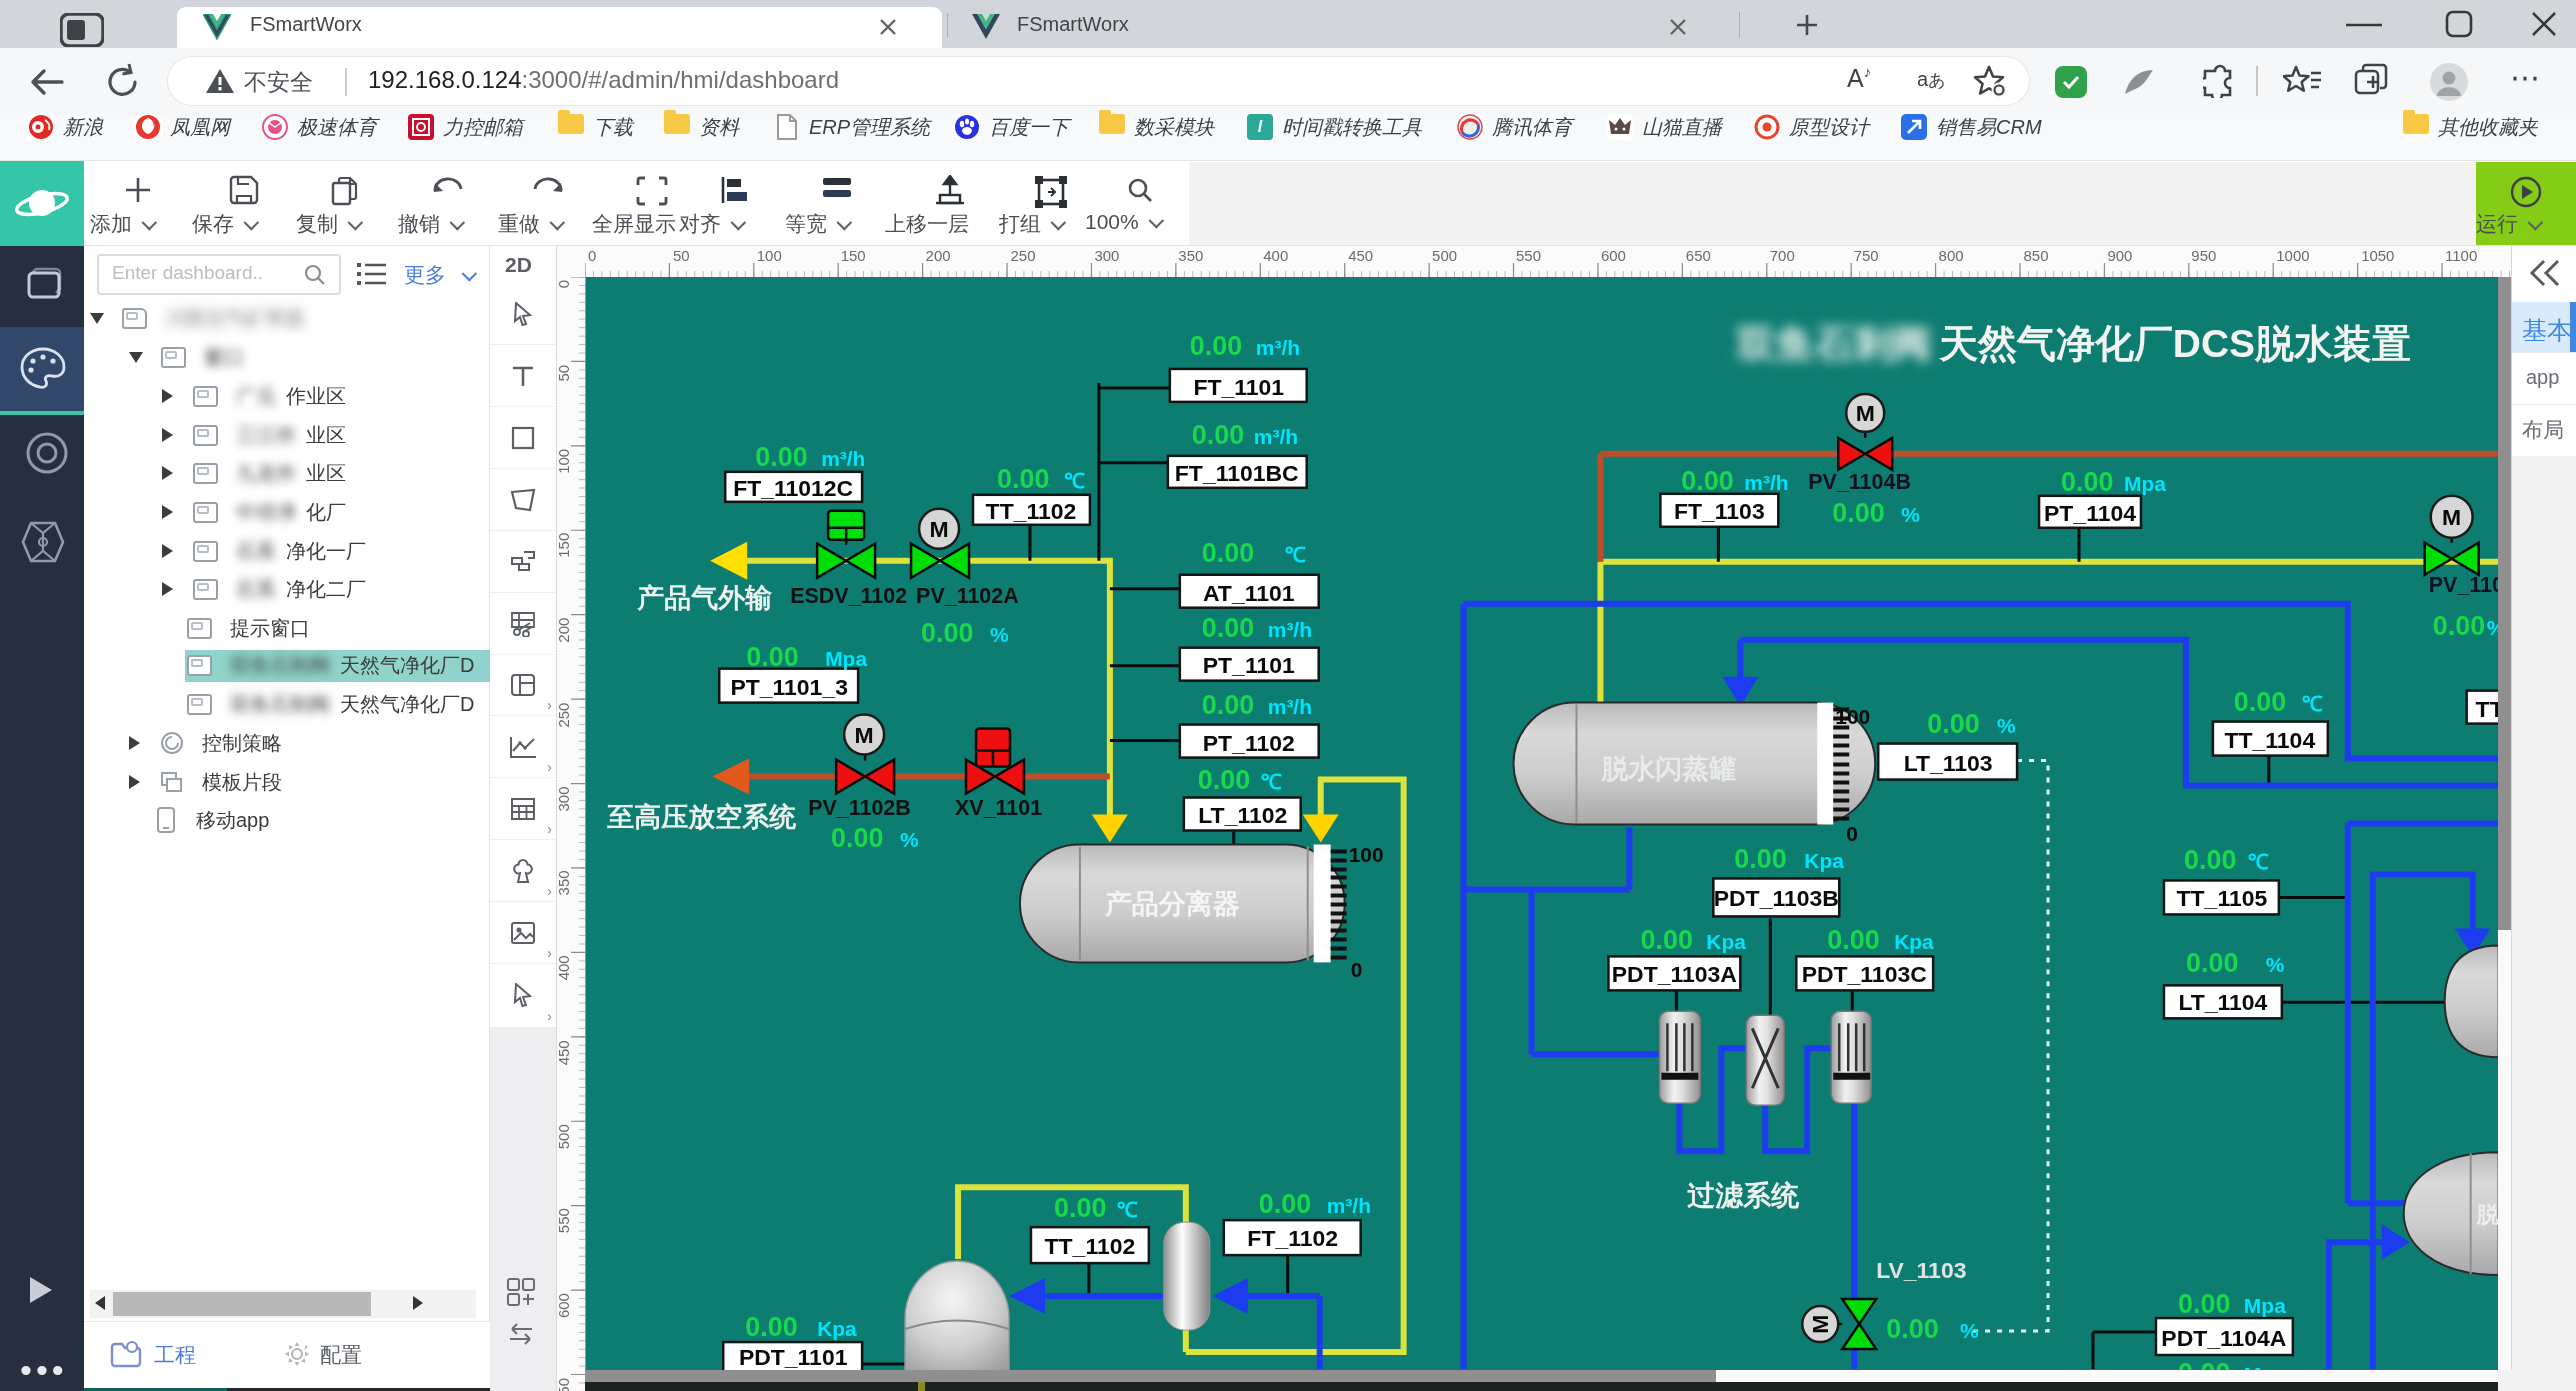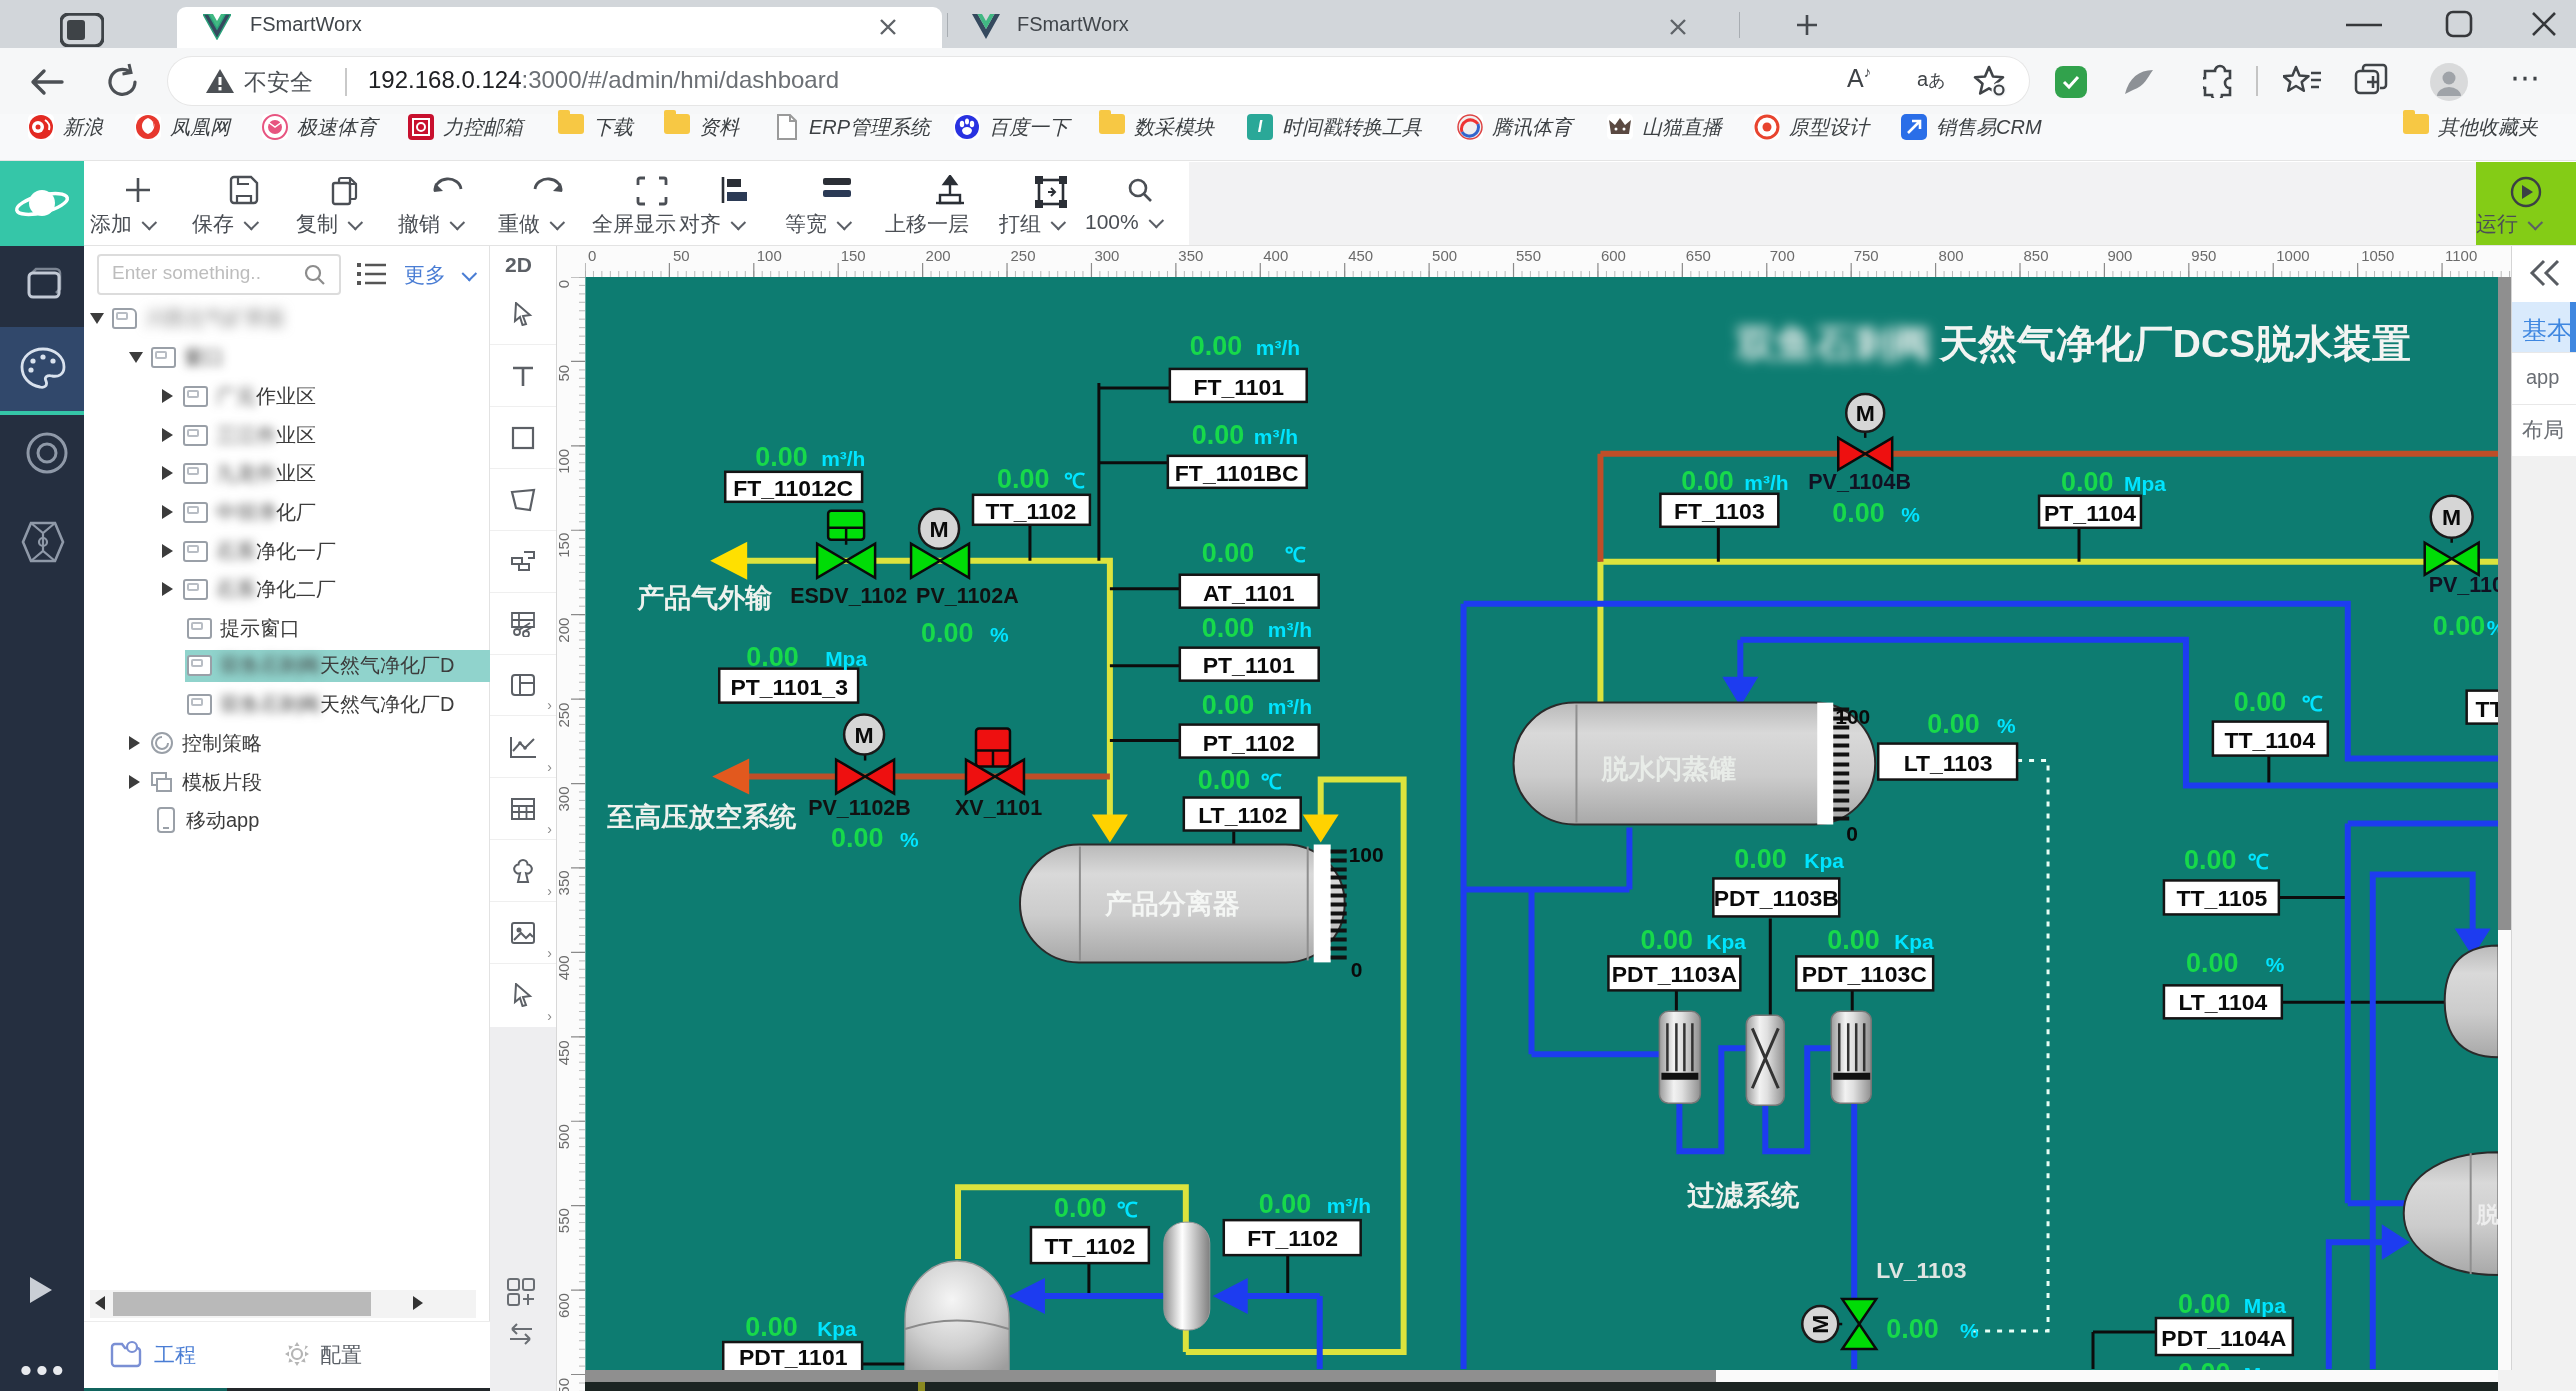--- a/index.html
+++ b/index.html
@@ -21,21 +21,21 @@
 #tbgray{left:1189px;top:162px;width:1289px;height:83px;background:#f2f2f3;}
 .tbtn{position:absolute;top:162px;height:83px;color:#4b4f55;}
 .tbtn .lab{position:absolute;left:0;right:0;top:48px;font-size:21px;white-space:nowrap;}
 .tbtn svg{position:absolute;top:13px;left:50%;transform:translateX(-50%);}
 .chev{display:inline-block;margin-left:9px;width:11px;height:11px;border-right:2px solid #5b5f66;border-bottom:2px solid #5b5f66;transform:rotate(45deg) translateY(-4px);}
 
 #sidebar{left:0;top:246px;width:84px;height:1146px;background:#252f40;}
 #palblk{left:0;top:327px;width:84px;height:86px;background:#31486b;}
 #palline{left:0;top:411px;width:84px;height:4px;background:#35c6a8;}
 #lpanel{left:84px;top:246px;width:406px;height:1146px;background:#fff;border-right:1px solid #e2e2e2;}
-.trow{position:absolute;height:38px;display:flex;align-items:center;font-size:20px;color:#3c3c3c;white-space:nowrap;}
+.trow{position:absolute;height:38px;display:flex;align-items:center;font-size:20px;color:#3c3c3c;white-space:nowrap;gap:10px;}
 .tar{width:0;height:0;border-left:11px solid #3c3c3c;border-top:7px solid transparent;border-bottom:7px solid transparent;margin-right:10px;flex:none;}
 .tard{width:0;height:0;border-top:11px solid #3c3c3c;border-left:7px solid transparent;border-right:7px solid transparent;margin-right:8px;flex:none;align-self:center;}
 .tic{width:25px;height:21px;border:2px solid #9aa0a8;border-radius:3px;margin-right:8px;flex:none;position:relative;}
 .tic:before{content:"";position:absolute;left:2px;top:2px;right:7px;bottom:7px;border:2px solid #b8bdc4;border-radius:2px;}
 .blur{filter:blur(5px);}
 .blur2{filter:blur(6px);}
 #tstrip{left:490px;top:246px;width:67px;height:1146px;background:#fff;border-right:1px solid #d8d8d8;}
 .tcell{position:absolute;left:490px;width:66px;height:62px;border-bottom:1px solid #efefef;display:flex;align-items:center;justify-content:center;color:#5c6066;}
 #rpanel{left:2511px;top:246px;width:65px;height:1146px;background:#fff;border-left:1px solid #d5d5d5;}
 </style></head><body>
@@ -318,21 +318,21 @@
     <path d="M13 5 L25 15 L37 5 M13 43 L25 33 L37 43 M25 15 V33" fill="none" stroke="#8f99a8" stroke-width="2.2"></path>
     <circle cx="25" cy="24" r="4" fill="none" stroke="#8f99a8" stroke-width="2.2"></circle>
   </svg>
 <path><svg class="abs" style="left:28px;top:1275px" width="26" height="30" viewBox="0 0 26 30">
       <path d="M2 2 L24 15 L2 28 Z" fill="#c9ced6"></path>
     </svg>
 <div class="abs" style="left:20px;top:1351px;color:#e8eaee;font-size:34px;letter-spacing:4px">•••</div>
 
 <div class="abs" id="lpanel"></div>
 <div class="abs" style="left:97px;top:254px;width:244px;height:41px;border:2px solid #dcdcdc;border-radius:4px;"></div>
-<div class="abs" style="left:112px;top:262px;font-size:19px;color:#bdbdbd">Enter something..</div>
+<div class="abs" style="left:112px;top:262px;font-size:19px;color:#bdbdbd">Enter dashboard..</div>
 <svg class="abs" style="left:303px;top:263px" width="24" height="24" viewBox="0 0 24 24">
       <circle cx="10" cy="10" r="7" fill="none" stroke="#8c8c8c" stroke-width="2.2"></circle>
       <path d="M15.5 15.5 L21 21" stroke="#8c8c8c" stroke-width="2.2"></path>
     </svg>
 <svg class="abs" style="left:356px;top:260px" width="32" height="28" viewBox="0 0 32 28">
       <path d="M9 5 H30 M9 14 H30 M9 23 H30" stroke="#555" stroke-width="2.6"></path>
       <rect x="1" y="3" width="4" height="4" fill="#555"></rect>
       <rect x="1" y="12" width="4" height="4" fill="#555"></rect>
       <rect x="1" y="21" width="4" height="4" fill="#555"></rect>
     </svg>

